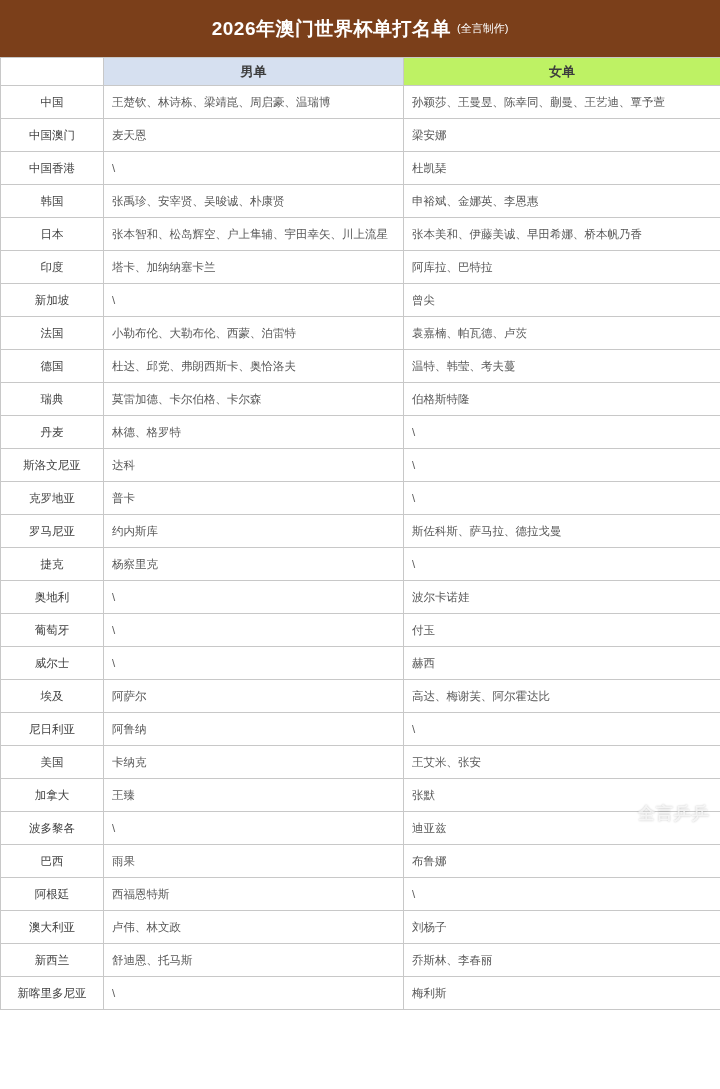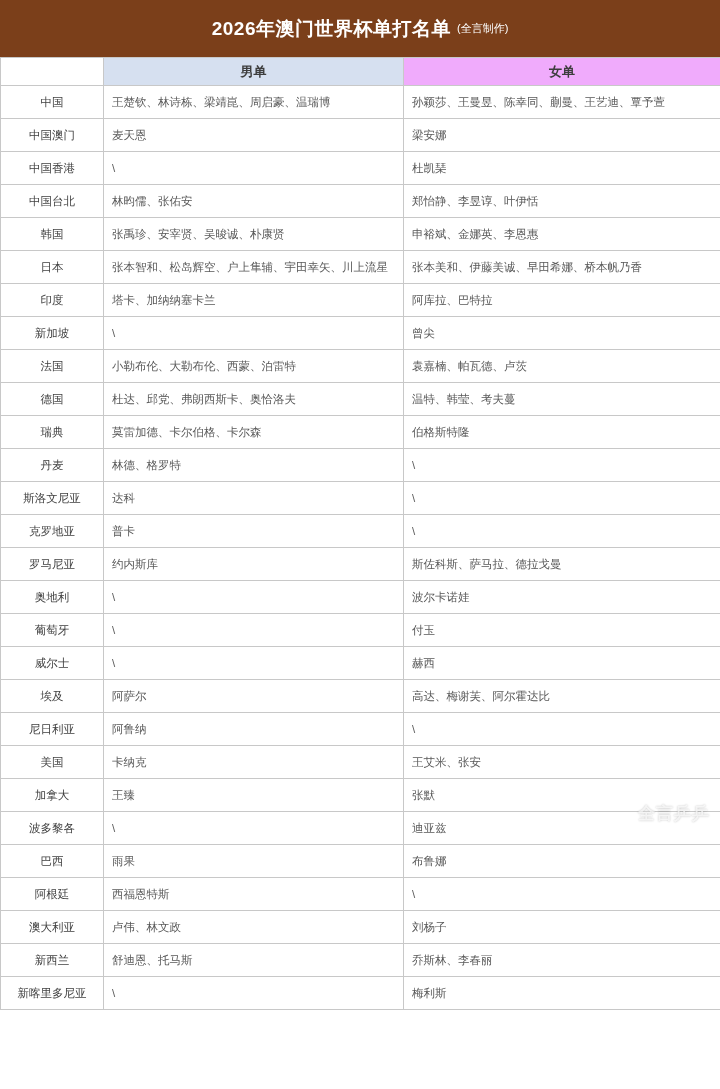--- a/index.html
+++ b/index.html
@@ -101,45 +101,40 @@
   <table>
     <colgroup>
       <col class="c0">
       <col class="c1">
       <col class="c2">
     </colgroup>
     <thead>
       <tr>
         <th class="blank"></th>
         <th class="men" style="background: rgb(214, 224, 240);">男单</th>
-        <th class="women" style="background: #f0abfc;">女单</th>
+        <th class="women" style="background: #bef264;">女单</th>
       </tr>
     </thead>
     <tbody>
         <tr>
           <td class="country">中国</td>
           <td class="players">王楚钦、林诗栋、梁靖崑、周启豪、温瑞博</td>
           <td class="players">孙颖莎、王曼昱、陈幸同、蒯曼、王艺迪、覃予萱</td>
         </tr>
         <tr>
           <td class="country">中国澳门</td>
           <td class="players">麦天恩</td>
           <td class="players">梁安娜</td>
         </tr>
         <tr>
           <td class="country">中国香港</td>
           <td class="players">\</td>
           <td class="players">杜凯琹</td>
         </tr>
         <tr>
-          <td class="country">中国台北</td>
-          <td class="players">林昀儒、张佑安</td>
-          <td class="players">郑怡静、李昱谆、叶伊恬</td>
-        </tr>
-        <tr>
           <td class="country">韩国</td>
           <td class="players">张禹珍、安宰贤、吴晙诚、朴康贤</td>
           <td class="players">申裕斌、金娜英、李恩惠</td>
         </tr>
         <tr>
           <td class="country">日本</td>
           <td class="players">张本智和、松岛辉空、户上隼辅、宇田幸矢、川上流星</td>
           <td class="players">张本美和、伊藤美诚、早田希娜、桥本帆乃香</td>
         </tr>
         <tr>
@@ -181,20 +176,25 @@
           <td class="country">克罗地亚</td>
           <td class="players">普卡</td>
           <td class="players">\</td>
         </tr>
         <tr>
           <td class="country">罗马尼亚</td>
           <td class="players">约内斯库</td>
           <td class="players">斯佐科斯、萨马拉、德拉戈曼</td>
         </tr>
         <tr>
+          <td class="country">捷克</td>
+          <td class="players">杨察里克</td>
+          <td class="players">\</td>
+        </tr>
+        <tr>
           <td class="country">奥地利</td>
           <td class="players">\</td>
           <td class="players">波尔卡诺娃</td>
         </tr>
         <tr>
           <td class="country">葡萄牙</td>
           <td class="players">\</td>
           <td class="players">付玉</td>
         </tr>
         <tr>

